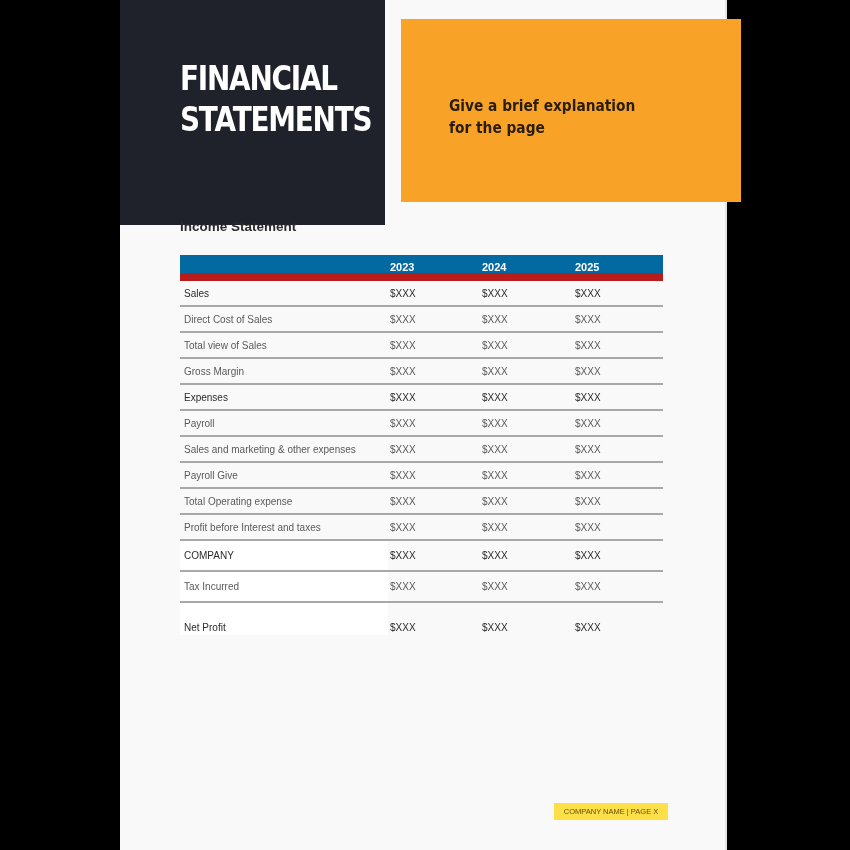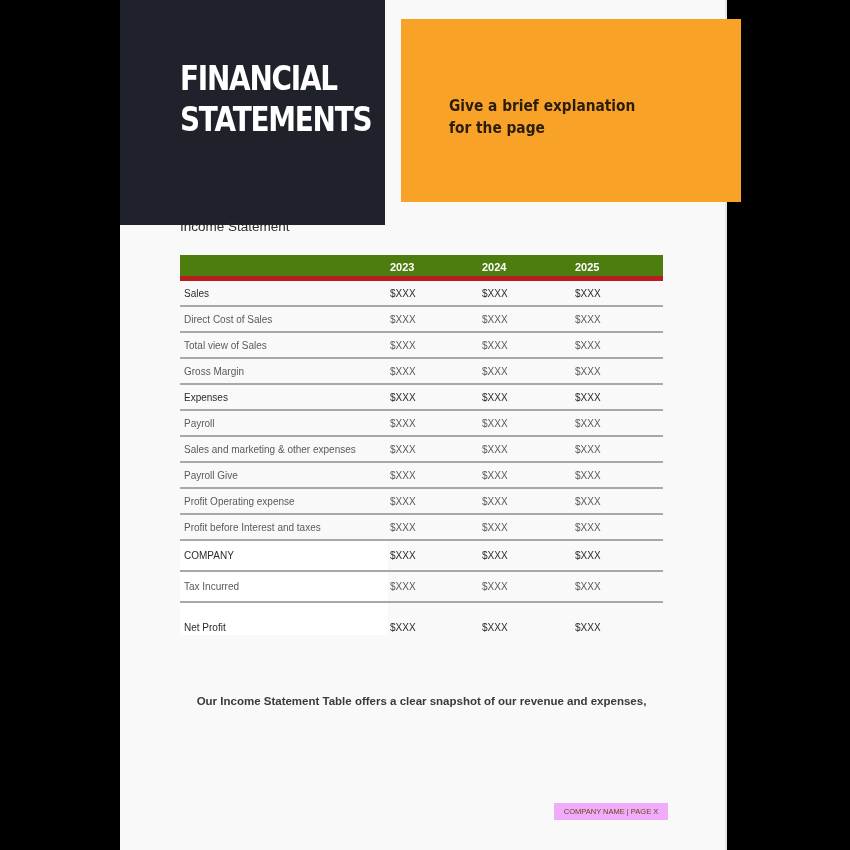--- a/index.html
+++ b/index.html
@@ -68,21 +68,21 @@
       white-space: nowrap;
     }
     .hero-sub span { display: block; }
 
     .section-title {
       position: absolute;
       left: 60px;
       top: 219px;
       margin: 0;
       font-family: "Liberation Sans", sans-serif;
-      font-weight: normal;
+      font-weight: bold;
       font-size: 13.5px;
       color: #2b2b2b;
     }
 
     .table {
       position: absolute;
       left: 60px;
       top: 255px;
       width: 483px;
       font-family: "Liberation Sans", sans-serif;
@@ -92,22 +92,22 @@
       position: absolute;
       left: 60px;
       top: 541px;
       width: 208px;
       height: 94px;
       background: #ffffff;
     }
     .thead {
       position: relative;
       height: 26px;
-      background: #4d7c0f;
-      border-bottom: 5px solid #b91c1c;
+      background: #0369a1;
+      border-bottom: 8px solid #b91c1c;
       box-sizing: border-box;
     }
     .th {
       position: absolute;
       top: 6px;
       color: #ffffff;
       font-weight: bold;
       font-size: 11px;
     }
     .row {
@@ -146,21 +146,21 @@
       color: #3a3a3a;
     }
     .summary span { display: block; }
 
     .footer-badge {
       position: absolute;
       left: 434px;
       top: 803px;
       width: 114px;
       height: 17px;
-      background: #f0abfc;
+      background: #fde047;
       font-family: "Liberation Sans", sans-serif;
       font-size: 7.5px;
       line-height: 17px;
       color: #6a4a10;
       text-align: center;
       white-space: nowrap;
     }
   </style>
 </head>
 <body>
@@ -234,21 +234,21 @@
       <span class="cell c2">$XXX</span>
       <span class="cell c3">$XXX</span>
     </div>
     <div class="row">
       <span class="cell label">Payroll Give</span>
       <span class="cell c1">$XXX</span>
       <span class="cell c2">$XXX</span>
       <span class="cell c3">$XXX</span>
     </div>
     <div class="row">
-      <span class="cell label">Profit Operating expense</span>
+      <span class="cell label">Total Operating expense</span>
       <span class="cell c1">$XXX</span>
       <span class="cell c2">$XXX</span>
       <span class="cell c3">$XXX</span>
     </div>
     <div class="row">
       <span class="cell label">Profit before Interest and taxes</span>
       <span class="cell c1">$XXX</span>
       <span class="cell c2">$XXX</span>
       <span class="cell c3">$XXX</span>
     </div>
@@ -266,17 +266,16 @@
     </div>
     <div class="row bold last">
       <span class="cell label">Net Profit</span>
       <span class="cell c1">$XXX</span>
       <span class="cell c2">$XXX</span>
       <span class="cell c3">$XXX</span>
     </div>
   </div>
 
   <p class="summary">
-    <span>Our Income Statement Table offers a clear snapshot of our revenue and expenses,</span>
   </p>
 
   <div class="footer-badge">COMPANY NAME | PAGE X</div>
 </div>
 
 </body></html>

